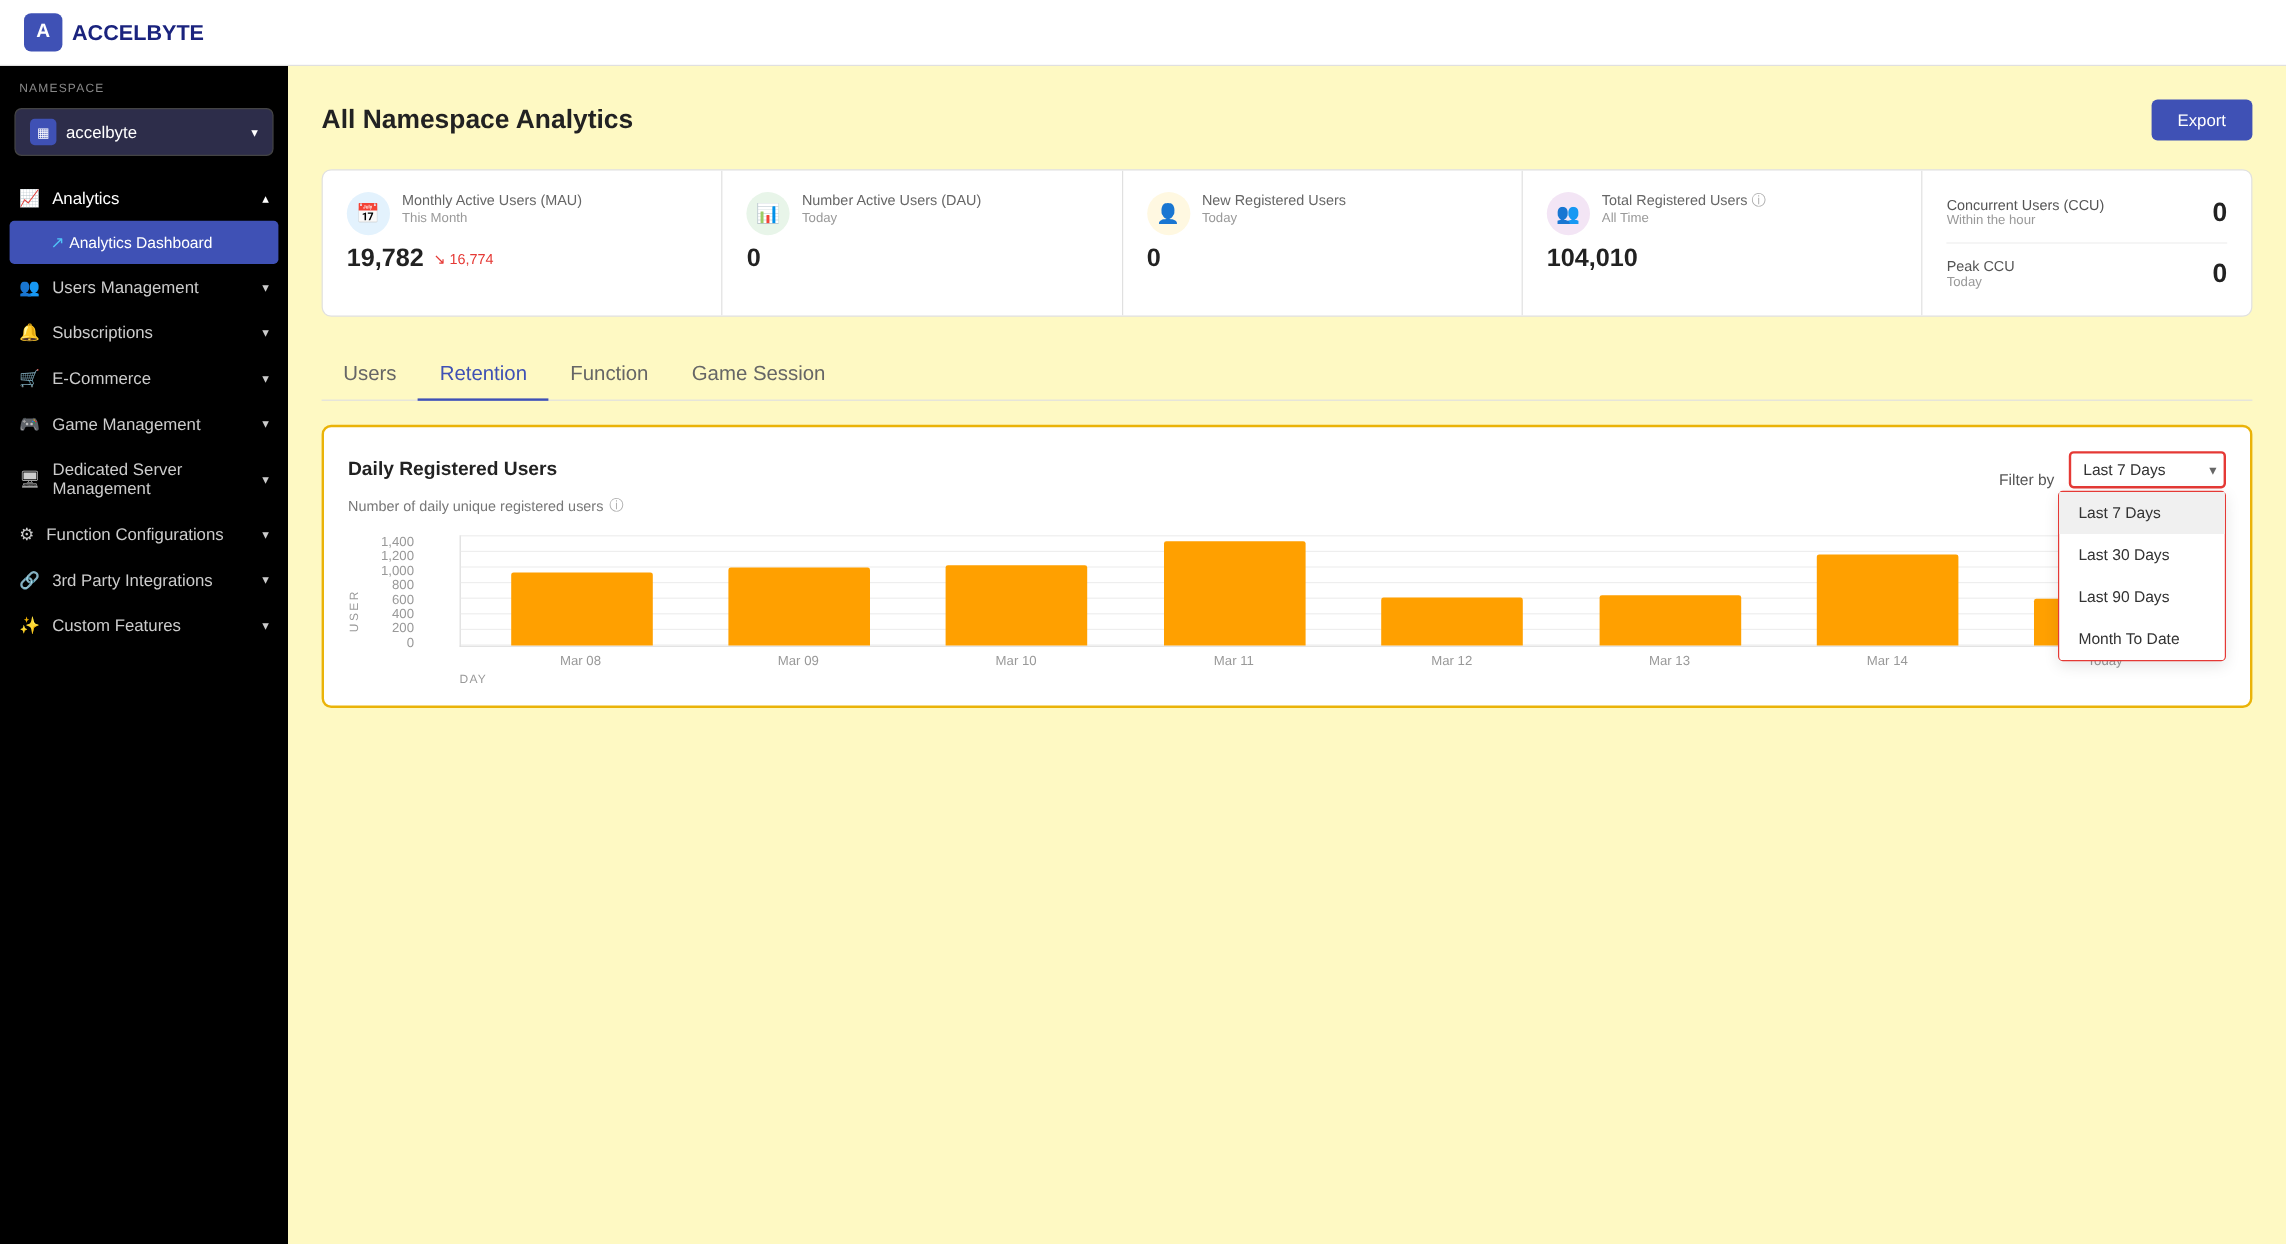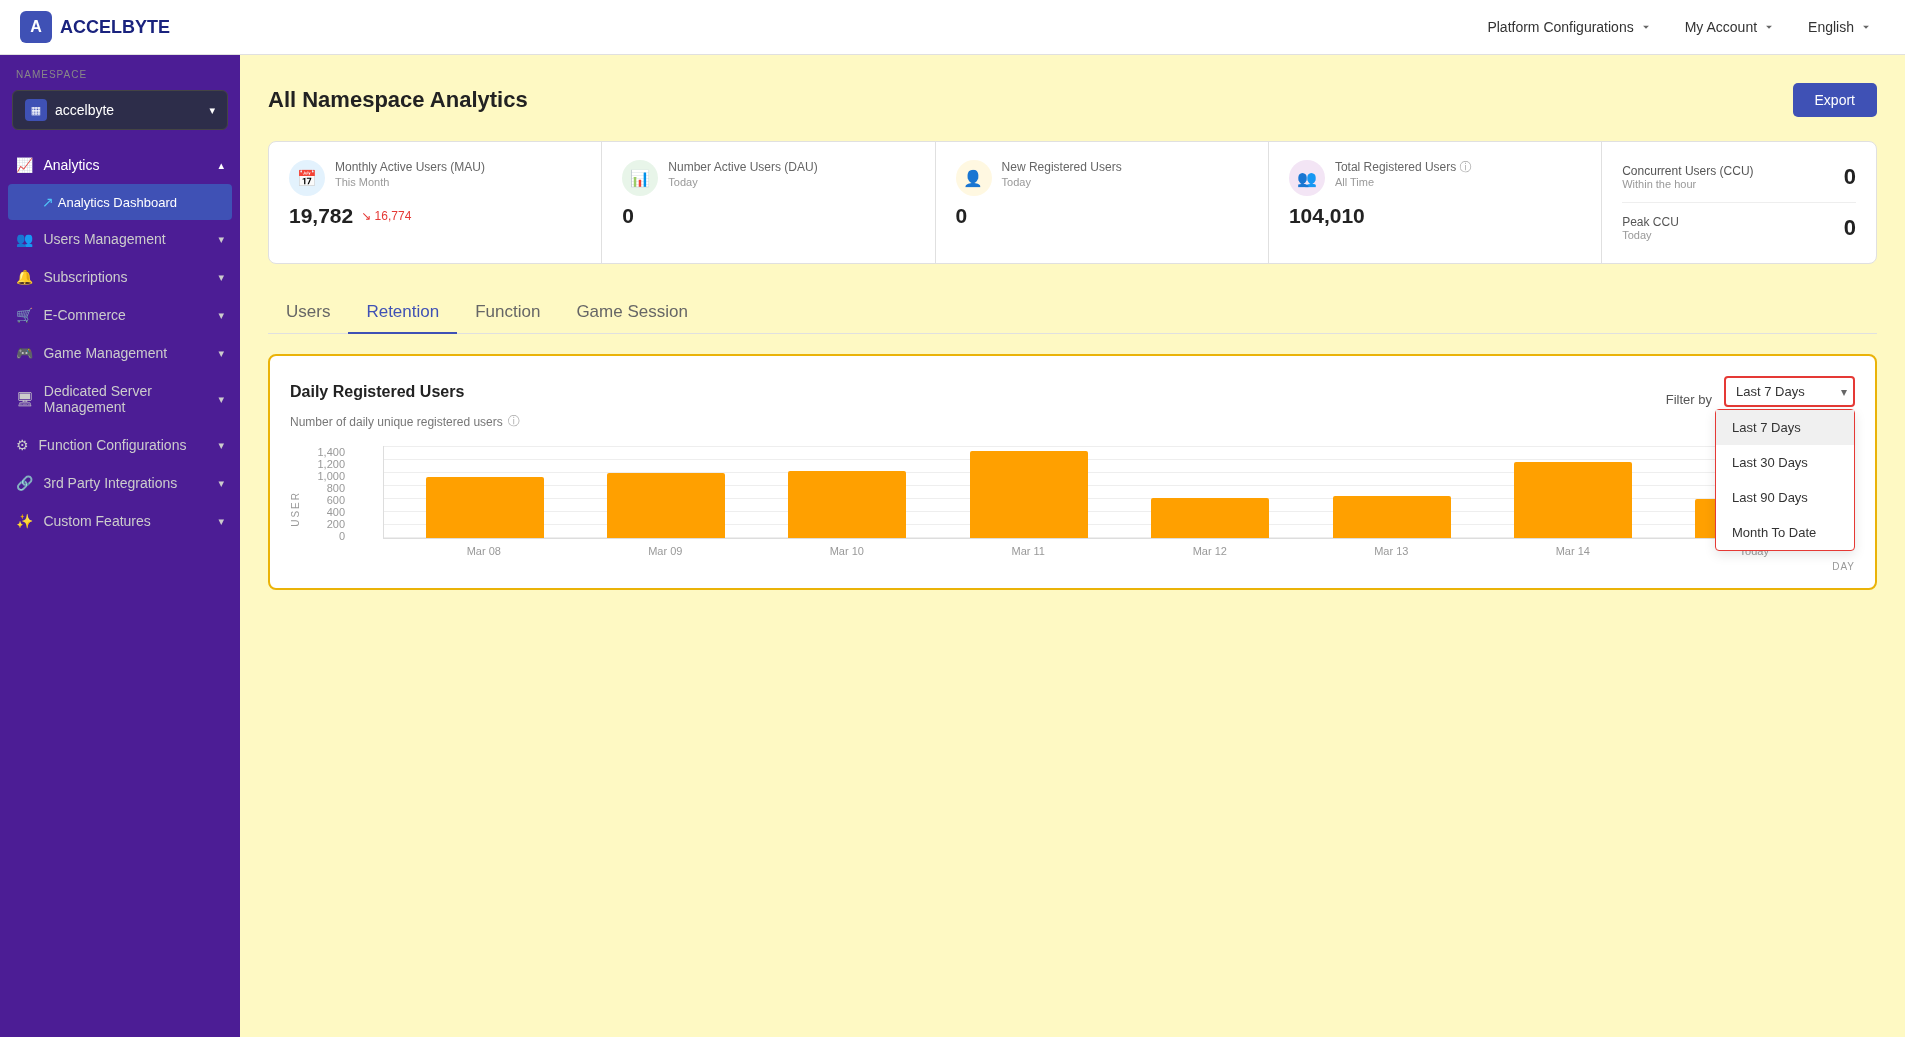--- a/index.html
+++ b/index.html
@@ -58,21 +58,21 @@
     
     .body-layout {
       display: flex;
       flex: 1;
       overflow: hidden;
     }
 
     
     .sidebar {
       width: 240px;
-      background: #4c1d95;
+      background: #000000;
       color: #ccc;
       display: flex;
       flex-direction: column;
       overflow-y: auto;
       flex-shrink: 0;
     }
     .sidebar-namespace {
       padding: 14px 16px 10px;
       font-size: 10px;
       color: #888;
@@ -355,56 +355,36 @@
       padding: 0 10px;
       margin-top: 6px;
     }
     .x-label {
       flex: 1;
       text-align: center;
       font-size: 11px;
       color: #999;
     }
     .x-axis-title {
-      text-align: right;
+      text-align: left;
       font-size: 10px;
       color: #999;
       letter-spacing: 1px;
       text-transform: uppercase;
       margin-top: 4px;
     }
     .info-icon { color: #aaa; font-size: 12px; cursor: help; }
   </style>
 </head>
 <body>
 
 <nav class="top-nav">
   <div class="top-nav-logo">
     <div class="logo-icon">A</div>
     <span>ACCELBYTE</span>
-  </div>
-  <div class="top-nav-right">
-    <button class="nav-btn">
-      <span>Platform Configurations</span>
-      <svg viewBox="0 0 24 24">
-          <path d="M7 10l5 5 5-5z"></path>
-        </svg>
-    </button>
-    <button class="nav-btn">
-      <span>My Account</span>
-      <svg viewBox="0 0 24 24">
-          <path d="M7 10l5 5 5-5z"></path>
-        </svg>
-    </button>
-    <button class="nav-btn">
-      <span>English</span>
-      <svg viewBox="0 0 24 24">
-          <path d="M7 10l5 5 5-5z"></path>
-        </svg>
-    </button>
   </div>
 </nav>
 
 <div class="body-layout">
 
   <aside class="sidebar">
     <div class="sidebar-namespace">NAMESPACE</div>
     <div class="sidebar-ns-selector">
       <div class="sidebar-ns-left">
         <div class="sidebar-ns-icon">▦</div>

